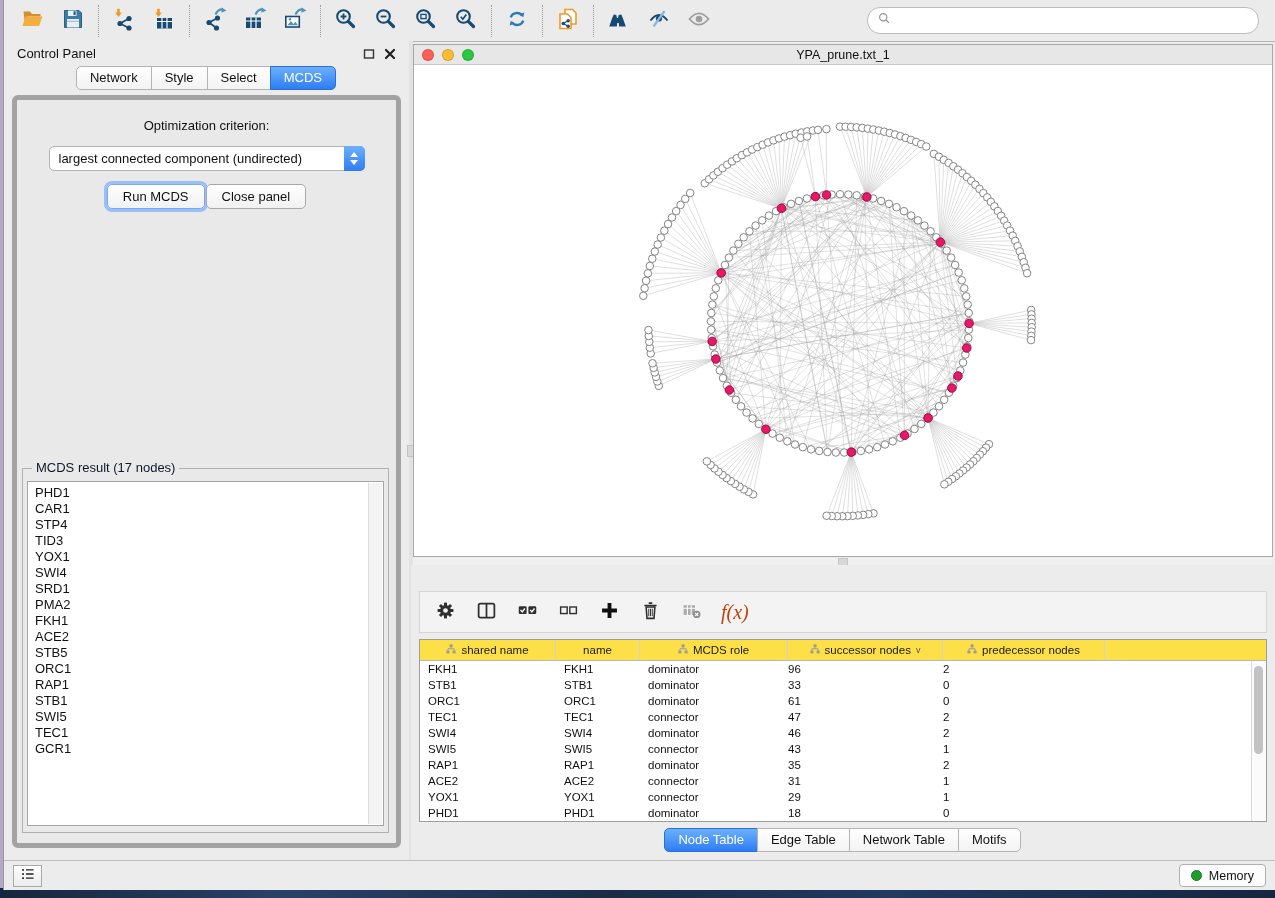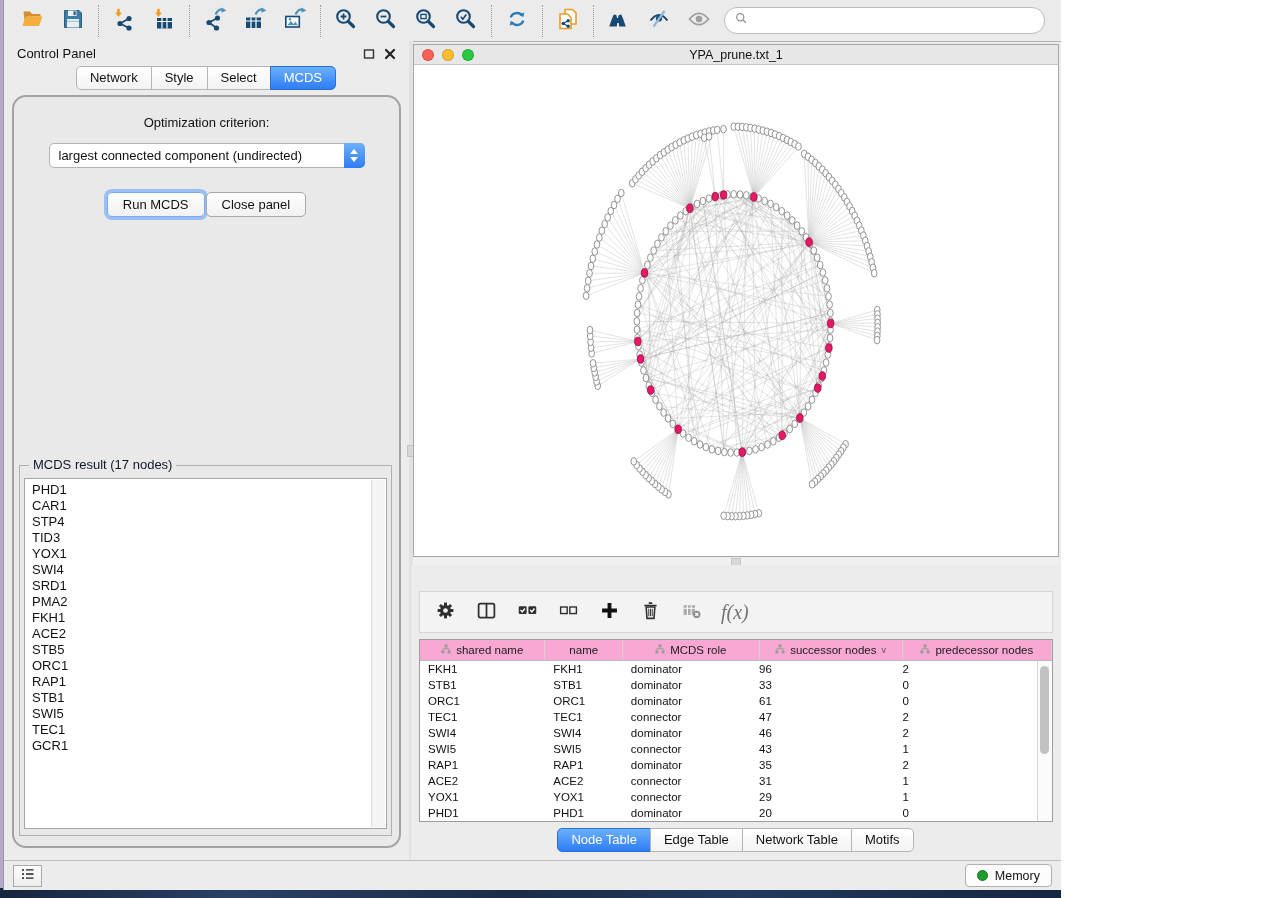--- a/index.html
+++ b/index.html
@@ -1,16 +1,16 @@
 <!DOCTYPE html>
 <html><head>
 <meta charset="utf-8">
 <style>
   html,body{margin:0;padding:0;}
-  .screen{width:1061px;height:898px;position:relative;overflow:hidden;
+  .screen{width:1275px;height:898px;position:relative;overflow:hidden;
     font-family:"Liberation Sans",sans-serif;background:#b4a9c6;}
   .desk-bottom{position:absolute;left:0;right:0;bottom:0;height:10px;
     background:linear-gradient(90deg,#16263d,#2a4166 22%,#1a2c47 48%,#223a5e 70%,#152固640 100%);}
   .desk-bottom{background:linear-gradient(90deg,#16263d,#2a4166 22%,#1a2c47 48%,#223a5e 70%,#152640 100%);}
   .app{position:absolute;left:3px;top:0;right:0;bottom:8px;background:#ececec;border-left:1px solid #9a94a6;}
 
   
   .toolbar{position:absolute;top:0;left:0;right:0;height:41px;background:#ebebeb;
     border-bottom:1px solid #b3b3b3;display:flex;align-items:center;padding:0 4px;}
   .tb-group{display:flex;align-items:center;gap:12px;padding:0 11px;}
@@ -28,30 +28,30 @@
   .control-panel{position:absolute;left:0;top:41px;width:405px;bottom:30px;background:#ececec;}
   .panel-head{height:25px;display:flex;align-items:center;padding:0 13px;font-size:13px;color:#111;}
   .win-ctrls{margin-left:auto;display:flex;gap:9px;align-items:center;}
   .wc{width:12px;height:12px;display:flex;align-items:center;justify-content:center;}
   .tabs-row{display:flex;justify-content:center;position:relative;z-index:2;}
   .tab{font-size:13px;padding:3px 13px 4px;background:linear-gradient(#ffffff,#f3f3f3);
     border:1px solid #b4b4b4;margin-left:-1px;color:#111;cursor:default;}
   .tab:first-child{border-radius:5px 0 0 5px;}
   .tab:last-child{border-radius:0 5px 5px 0;}
   .tab.active{background:linear-gradient(#6cb0fb,#2d7df5);border-color:#2a6fd4;color:#fff;}
-  .cp-inner{position:absolute;left:8px;right:8px;top:54px;bottom:12px;border:2px solid #a3a3a3;
-    border-radius:14px;background:#e9e9e9;padding-top:18px;}
+  .cp-inner{position:absolute;left:8px;right:8px;top:54px;bottom:12px;border:5px solid #a3a3a3;
+    border-radius:6px;background:#e9e9e9;padding-top:18px;}
   .opt-label{text-align:center;font-size:13px;color:#111;margin-bottom:13px;}
   .dropdown{width:305px;margin:0 auto;height:23px;background:#fff;border:1px solid #b4b4b4;
     border-radius:5px;display:flex;align-items:center;position:relative;font-size:13px;padding-left:9px;color:#111;}
   .dd-cap{position:absolute;right:-1px;top:-1px;bottom:-1px;width:21px;border-radius:0 5px 5px 0;
     background:linear-gradient(#6db0fb,#2e7df2);display:flex;flex-direction:column;align-items:center;justify-content:center;gap:3px;}
   .dd-up{width:0;height:0;border-left:4px solid transparent;border-right:4px solid transparent;border-bottom:5px solid #fff;}
   .dd-down{width:0;height:0;border-left:4px solid transparent;border-right:4px solid transparent;border-top:5px solid #fff;}
-  .btn-row{display:flex;justify-content:center;gap:1px;margin-top:24px;}
+  .btn-row{display:flex;justify-content:center;gap:1px;margin-top:13px;}
   .btn{font-size:13px;padding:4px 15px;background:linear-gradient(#ffffff,#f1f1f1);
     border:1px solid #a9a9a9;border-radius:5px;color:#111;cursor:default;font-family:inherit;}
   .btn.focus{box-shadow:0 0 0 3px rgba(111,169,250,.65);border-color:#74aaf5;}
   .fieldset{position:absolute;left:5px;right:7px;top:368px;bottom:10px;border:1px solid #b0b0b0;}
   .legend{position:absolute;top:-9px;left:9px;background:#e9e9e9;padding:0 4px;font-size:13px;color:#0f172a;}
   .listbox{position:absolute;left:4px;right:4px;top:12px;bottom:6px;background:#fff;
     border:1px solid #a6a6a6;font-size:13px;line-height:16px;overflow:hidden;}
   .listbox .items{padding:3px 0 0 7px;color:#111;}
   .list-scroll{position:absolute;top:1px;bottom:1px;right:1px;width:13px;background:#f4f4f4;border-left:1px solid #dcdcdc;}
 
@@ -71,23 +71,23 @@
   .nw-title{position:absolute;left:0;right:0;text-align:center;font-size:12.5px;color:#111;}
   .nw-canvas{flex:1;position:relative;background:#fff;}
   .nw-canvas svg{position:absolute;inset:0;width:100%;height:100%;}
 
   
   .table-panel{position:absolute;left:407px;right:0;top:565px;bottom:30px;background:#ececec;}
   .tp-toolbar{position:absolute;left:8px;right:8px;top:26px;height:42px;background:#f3f3f3;
     border:1px solid #d6d6d6;display:flex;align-items:center;gap:19px;padding:0 14px;box-sizing:border-box;}
   .tp-ico{width:22px;height:22px;display:flex;align-items:center;justify-content:center;background:none;border:none;padding:0;}
   .tp-ico svg{width:21px;height:21px;}
-  .fx{font-family:"Liberation Serif",serif;font-style:italic;color:#737373;font-size:20px;text-align:right;}
+  .fx{font-family:"Liberation Serif",serif;font-style:italic;color:#c2410c;font-size:20px;text-align:right;}
   .tbl{position:absolute;left:8px;right:8px;top:74px;bottom:38px;background:#fff;border:1px solid #9d9d9d;overflow:hidden;}
-  .tbl-head{display:flex;height:20px;border-bottom:1px solid #b9b9b9;background:#f9a8d4;}
+  .tbl-head{display:flex;height:20px;border-bottom:1px solid #b9b9b9;background:#fde047;}
   .th{display:flex;align-items:center;justify-content:center;gap:5px;border-right:1px solid #d2d2d2;
     color:#1a1a1a;font-size:11.5px;box-sizing:border-box;}
   .th svg{width:10px;height:10px;}
   .sortv{color:#555;font-size:9px;}
   .tr{display:flex;height:16px;align-items:center;font-size:11.5px;color:#111;}
   .td{box-sizing:border-box;white-space:nowrap;overflow:hidden;}
   .td.l{padding-left:8px;text-align:left;}
   .td.r{}
   .tbl-scroll{position:absolute;top:21px;bottom:0;right:0;width:14px;background:#fbfbfb;border-left:1px solid #d8d8d8;}
   .thumb{position:absolute;top:5px;left:2px;width:9px;height:88px;background:#c2c2c2;border-radius:5px;}
@@ -778,21 +778,21 @@
               <div class="td l" style="width: 136px;">YOX1</div>
               <div class="td l" style="width: 84px;">YOX1</div>
               <div class="td l" style="width: 148px;">connector</div>
               <div class="td r" style="width: 155px; padding-right: 18px;">29</div>
               <div class="td r" style="width: 162px; padding-right: 12px;">1</div>
             </div>
             <div class="tr">
               <div class="td l" style="width: 136px;">PHD1</div>
               <div class="td l" style="width: 84px;">PHD1</div>
               <div class="td l" style="width: 148px;">dominator</div>
-              <div class="td r" style="width: 155px; padding-right: 18px;">20</div>
+              <div class="td r" style="width: 155px; padding-right: 18px;">18</div>
               <div class="td r" style="width: 162px; padding-right: 12px;">0</div>
             </div>
           </div>
         <div class="tbl-scroll">
             <span class="thumb"></span>
           </div>
       </div>
       <div class="btm-tabs" id="btmTabs">
           <span class="tab active">Node Table</span>
           <span class="tab">Edge Table</span>

